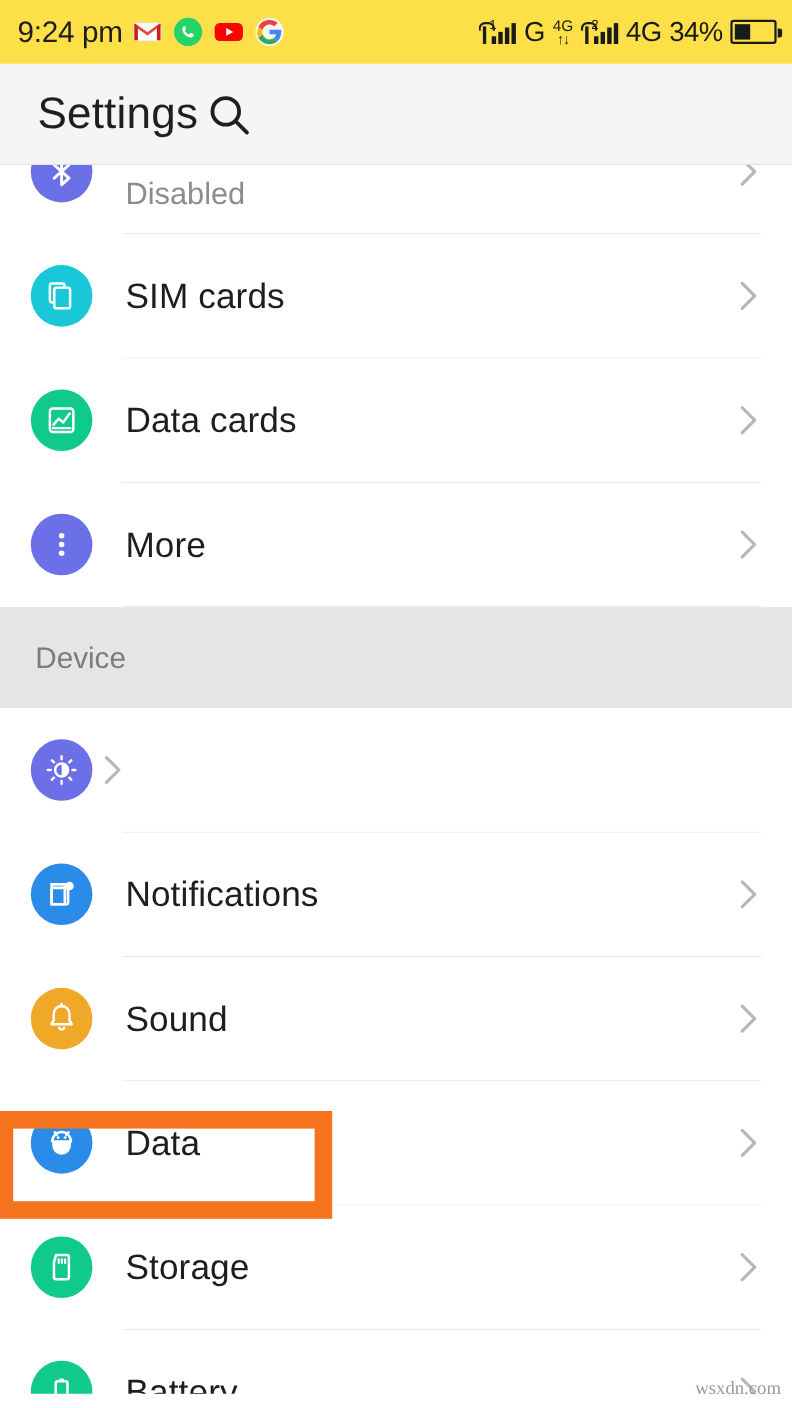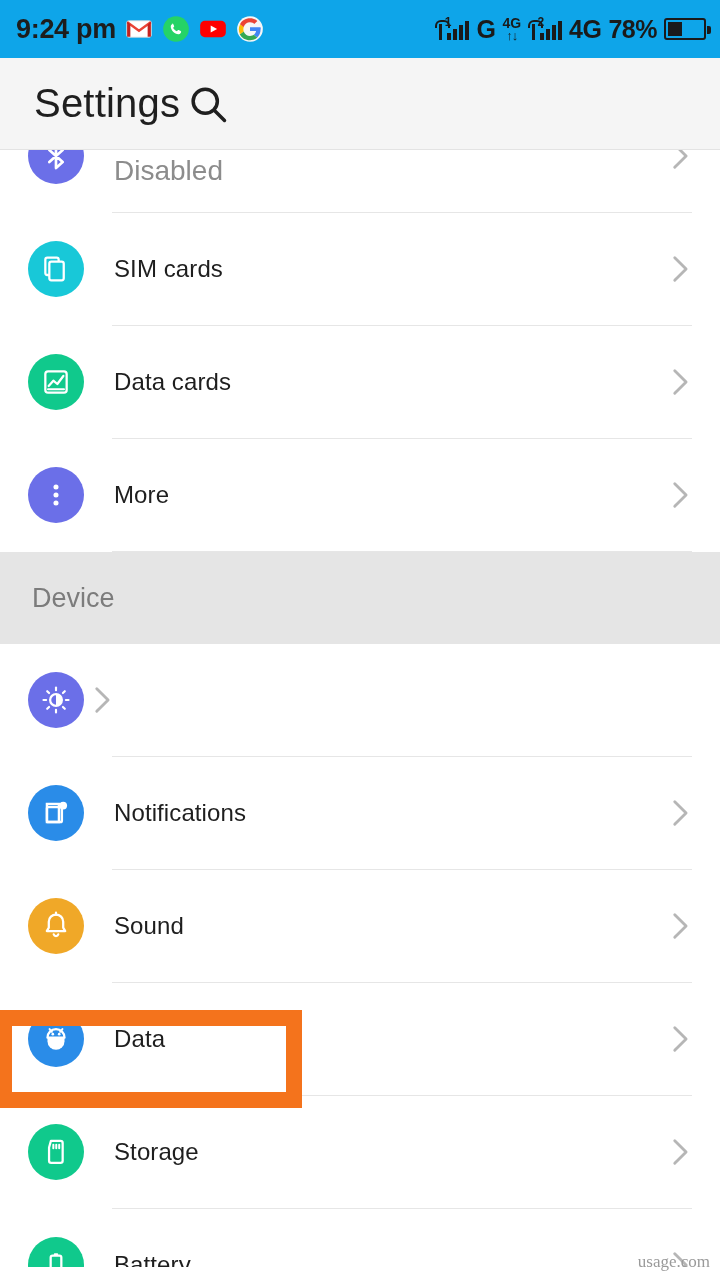--- a/index.html
+++ b/index.html
@@ -6,22 +6,22 @@
   html, body {
     width:720px; height:1280px;
     background:#ffffff;
     font-family:"Liberation Sans", sans-serif;
     overflow:hidden;
   }
   #screen { position:relative; width:720px; height:1280px; background:#fff; overflow:hidden; }
 
   
   .statusbar{
-    position:relative; height:58px; background:#0ea5e9;
-    display:flex; padding:0 14px 0 16px;font-weight:bold;
+    position:relative; height:58px; background:#fde047;
+    display:flex; padding:0 14px 0 16px;
   }
   .sb-left{ display:flex; align-items:center; gap:9px; flex:1 1 auto; }
   .sb-clock{ font-size:27px; color:#1d1d1d; letter-spacing:-0.3px; }
   .sb-right{ display:flex; align-items:center; gap:7px; }
   .sb-txt{ font-size:25px; color:#1a1a1a; letter-spacing:-0.5px; }
 
   
   .ico{ width:28px; height:28px; display:block; }
 
   
@@ -58,21 +58,21 @@
   .list{ position:relative; background:#fff; }
   .row{
     position:relative; display:flex; align-items:center;
     height:112px; padding-left:28px; padding-right:24px; background:#fff;
   }
   .row .avatar{
     width:56px; height:56px; border-radius:50%;
     display:flex; align-items:center; justify-content:center; flex:0 0 56px;
   }
   .row .labels{ margin-left:30px; flex:1 1 auto; min-width:0; }
-  .row .title{ font-size:24px; color:#1e1e1e; font-weight:400; line-height:1.15; letter-spacing:0.1px;}
+  .row .title{ font-size:32px; color:#1e1e1e; font-weight:400; line-height:1.15; letter-spacing:0.1px;}
   .row .sub{ font-size:28px; color:#8c8c8c; line-height:1.2; margin-top:2px;}
   .chev{ flex:0 0 auto; width:34px; height:34px; }
   .divider{ height:1px; background:#e6e6e6; margin-left:112px; margin-right:28px; }
 
   .section-head{
     height:92px; display:flex; align-items:center;
     padding-left:32px; background:#e5e5e5;
   }
   .section-head span{ font-size:27px; color:#7c7c7c; font-weight:400;}
 
@@ -152,21 +152,21 @@
           </div>
         <div class="bars">
             <i></i>
             <i></i>
             <i></i>
             <i></i>
           </div>
       </div>
       <div class="sb-txt">4G</div>
 
-      <div class="sb-txt">78%</div>
+      <div class="sb-txt">34%</div>
       <div class="batt">
           <div class="fill" style="width: 36.9%;"></div>
         </div>
     </div>
   </div>
 
   <div class="appbar">
     <h1>Settings</h1>
     <div class="search-btn">
       <svg width="44" height="44" viewBox="0 0 24 24">
@@ -359,14 +359,14 @@
         <svg class="chev" viewBox="0 0 24 24">
           <path d="M9 4 L17 12 L9 20" fill="none" stroke="#b6b6b6" stroke-width="2" stroke-linecap="round" stroke-linejoin="round"></path>
         </svg>
       </div>
     </div>
 
   </div>
 
   <div class="highlight" id="hl" style="left: -4px; top: 1010px; width: 306px; height: 98px; border-color: rgb(244, 115, 28);"></div>
 
-  <div class="watermark">usage.com</div>
+  <div class="watermark">wsxdn.com</div>
 </div>
 
 </body></html>

